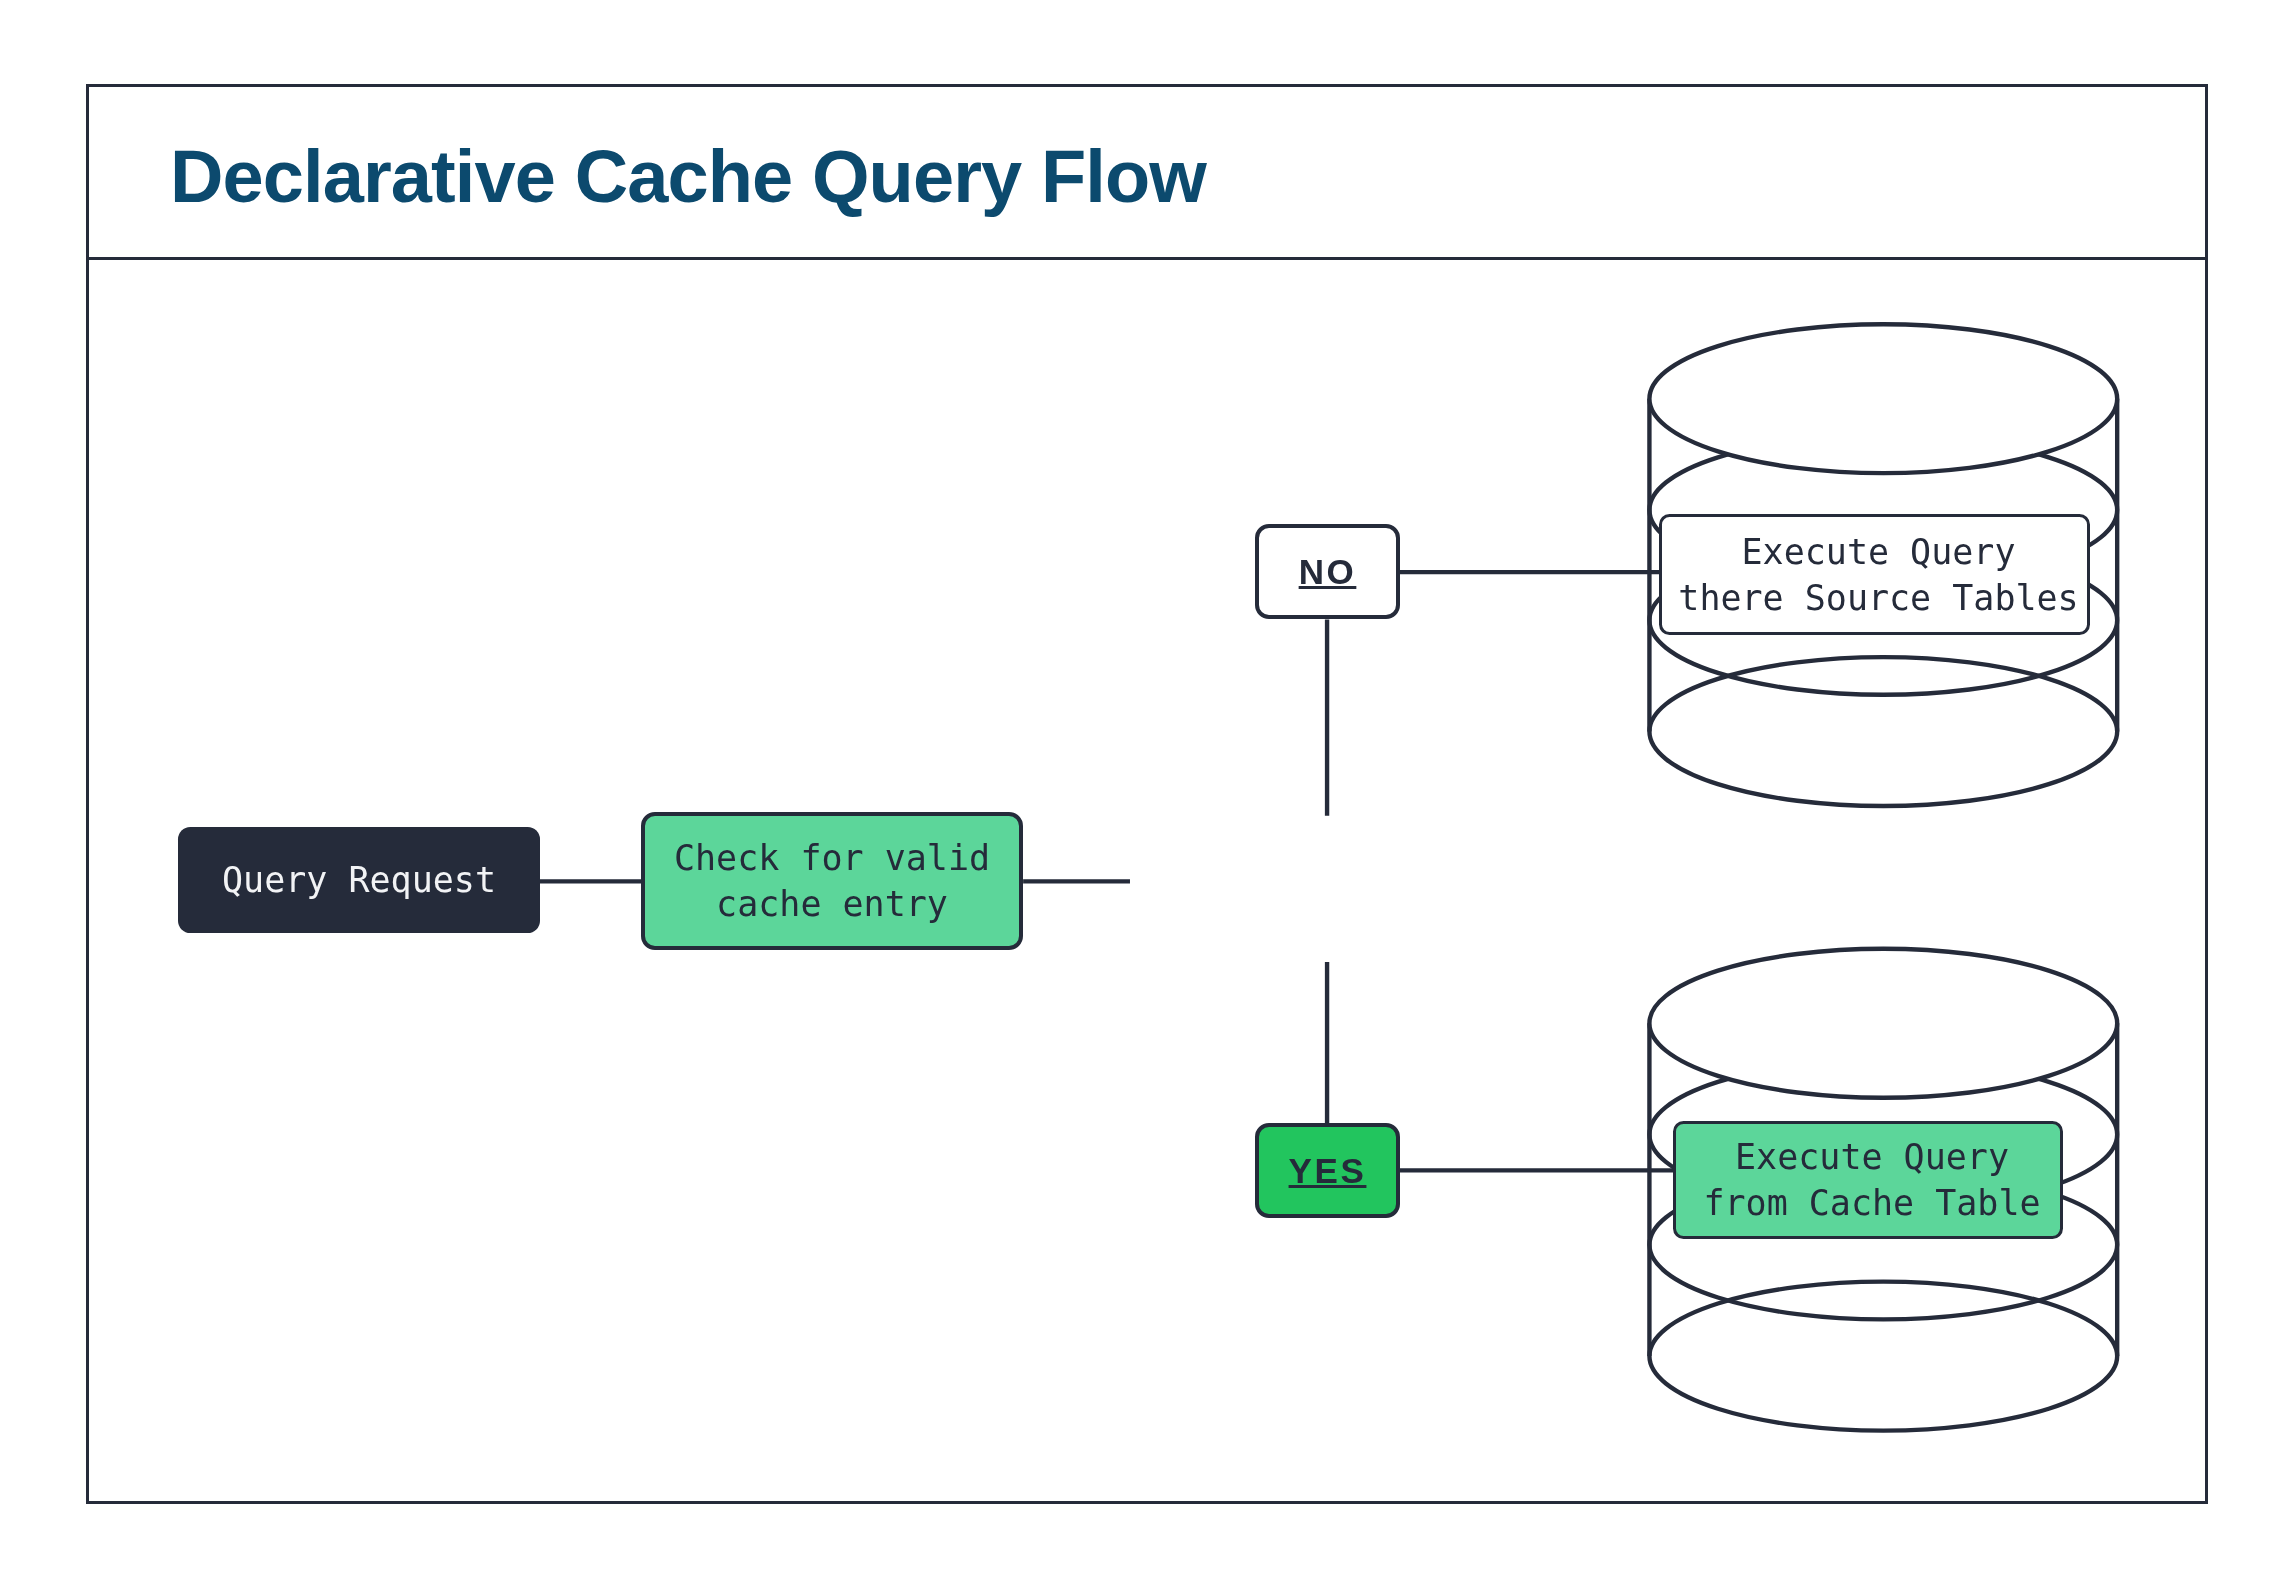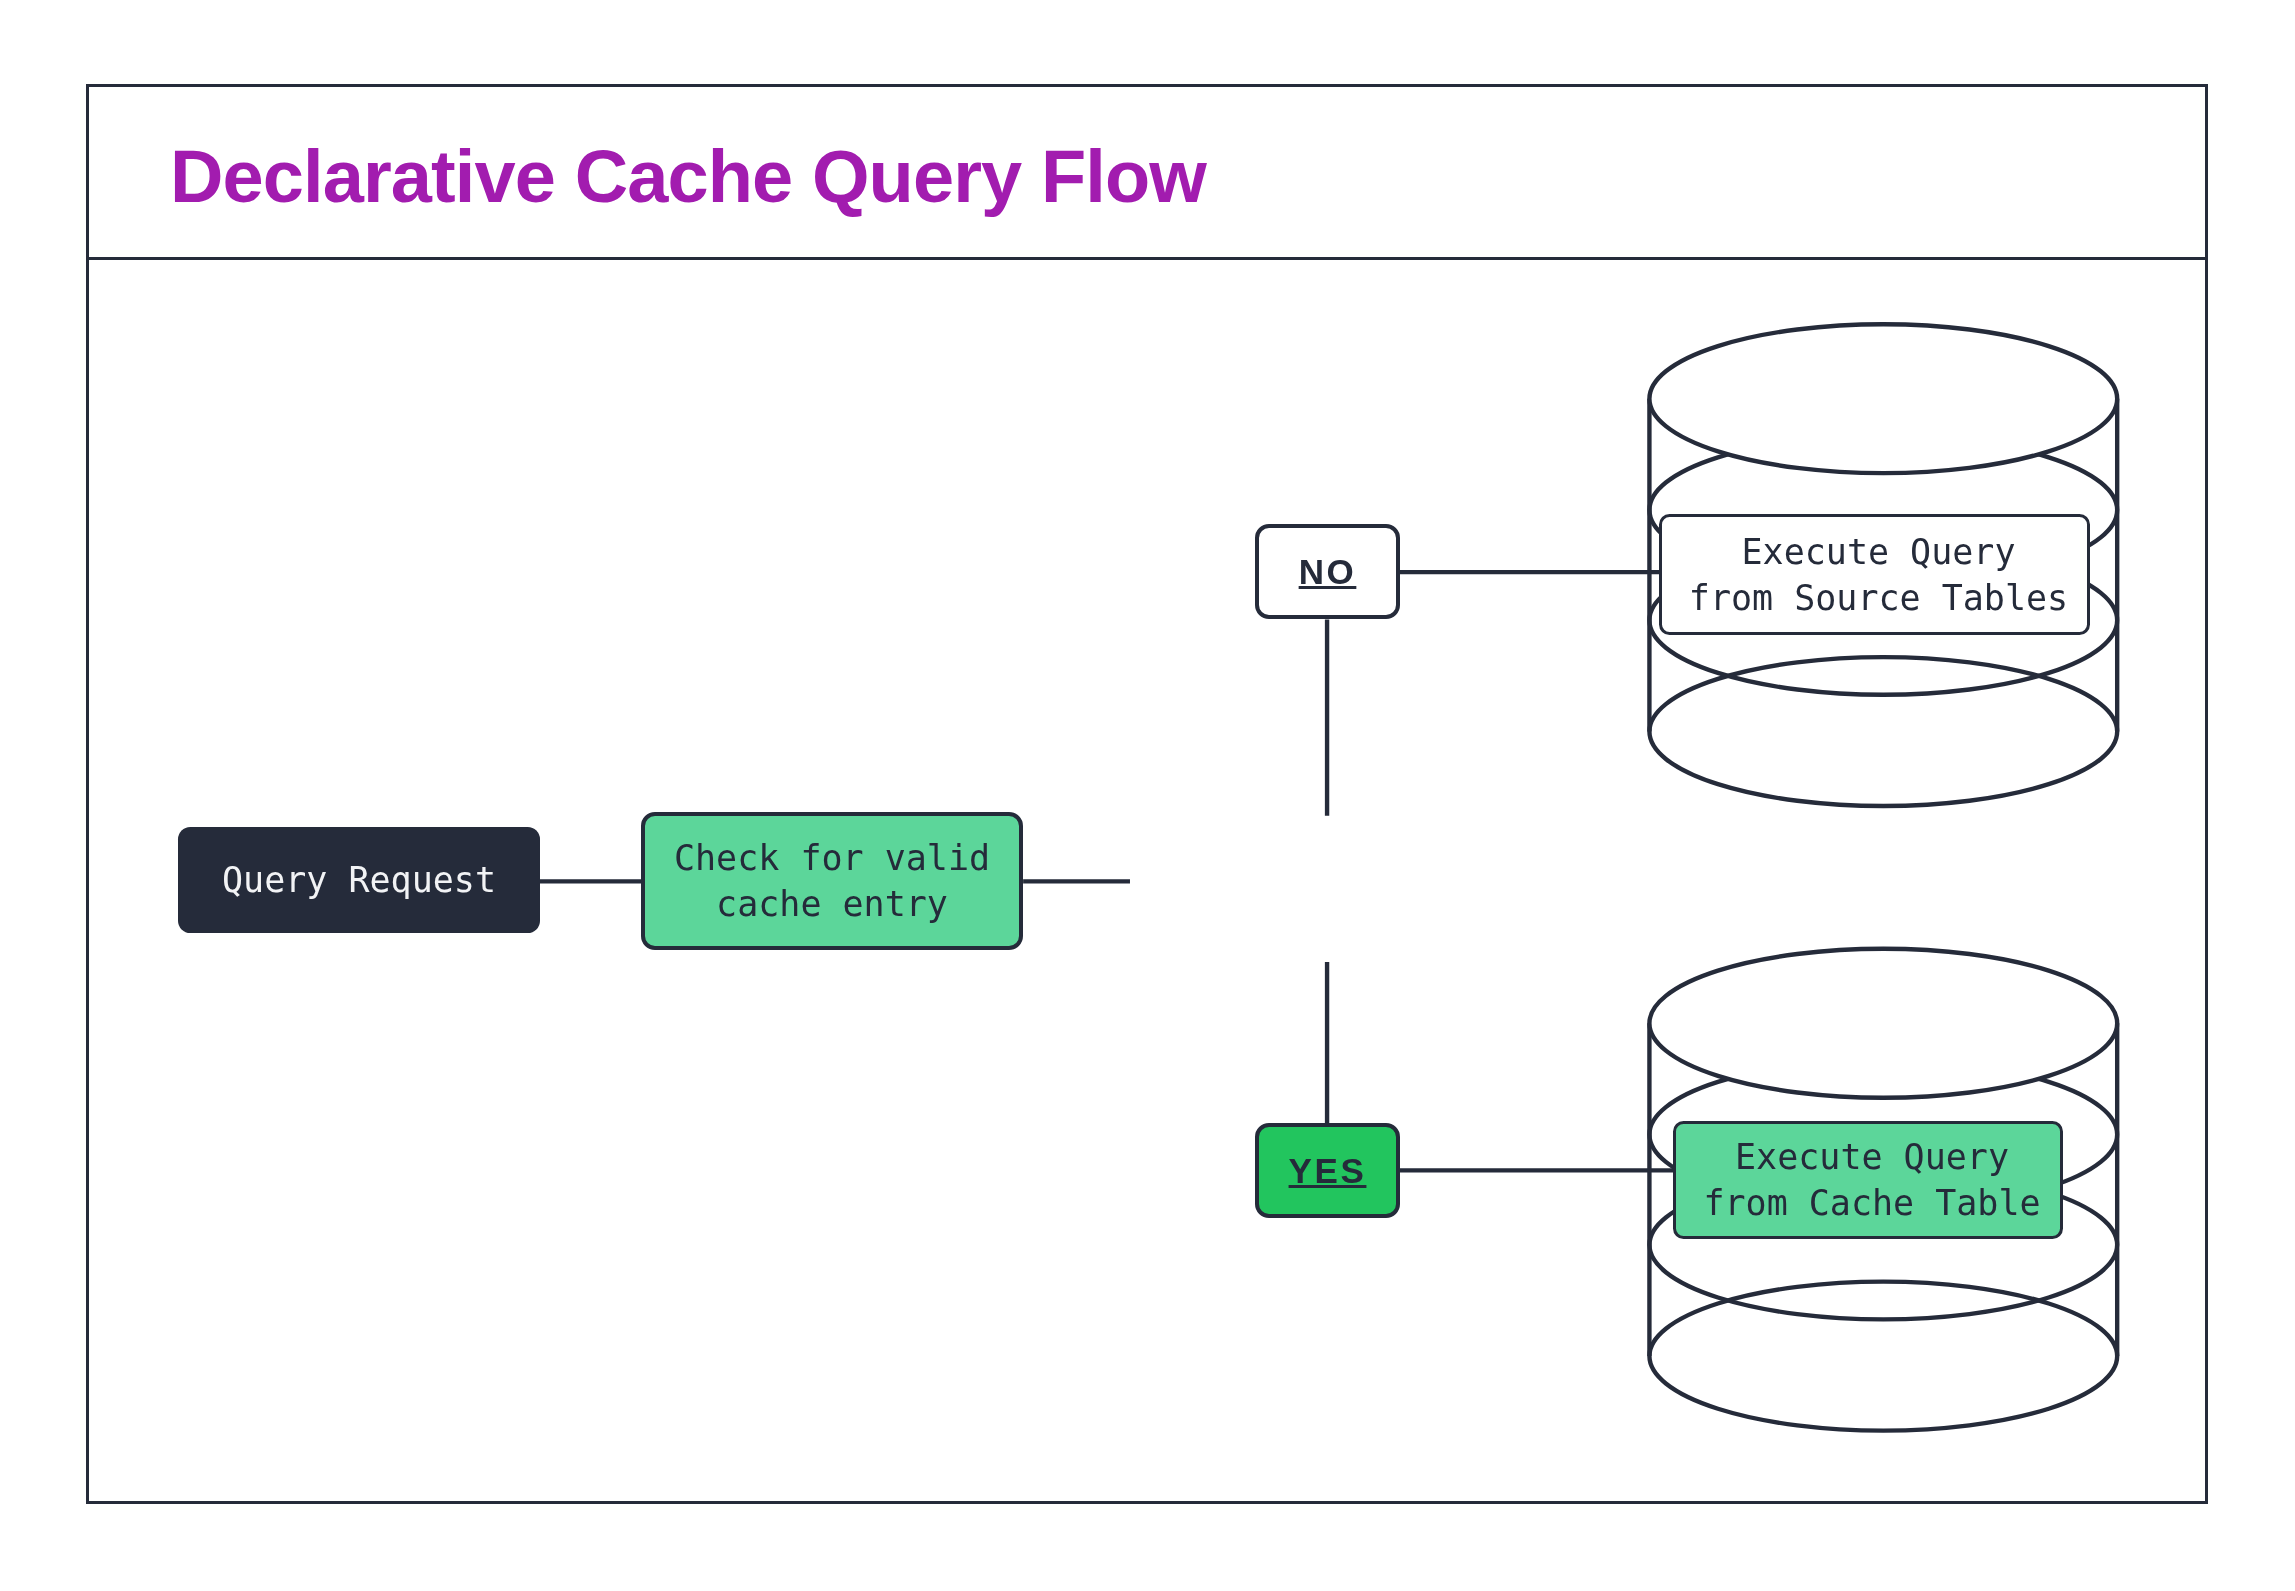--- a/index.html
+++ b/index.html
@@ -34,21 +34,21 @@
     border-bottom: 3.5px solid #252B3A;
     box-sizing: border-box;
     display: flex;
     align-items: center;
   }
   .frame-title {
     margin: 8px 0 0 81px;
     font-size: 74px;
     font-weight: 700;
     letter-spacing: -0.9px;
-    color: #a21caf;
+    color: #0c4a6e;
     font-family: "Liberation Sans", "DejaVu Sans", sans-serif;
   }
   svg.diagram-layer {
     position: absolute;
     left: 0;
     top: 0;
     width: 2295px;
     height: 1591px;
     z-index: 1;
   }
@@ -172,21 +172,21 @@
   <div class="edge-label node-white" style="left:1255px; top:524px; width:145px; height:95px; background:#FFFFFF;">
     <span>NO</span>
   </div>
 
   <div class="edge-label" style="left:1255px; top:1123px; width:145px; height:95px; background:#22c55e;">
     <span>YES</span>
   </div>
 
   <div class="db-label" style="left:1659px; top:514px; width:431px; height:121px; background:#FFFFFF;">
     <span>Execute Query</span>
-    <span>from Source Tables</span>
+    <span>there Source Tables</span>
   </div>
 
   <div class="db-label" style="left:1673px; top:1121px; width:390px; height:118px; background:#5CD69A;">
     <span>Execute Query</span>
     <span>from Cache Table</span>
   </div>
 
 </div>
 
 

